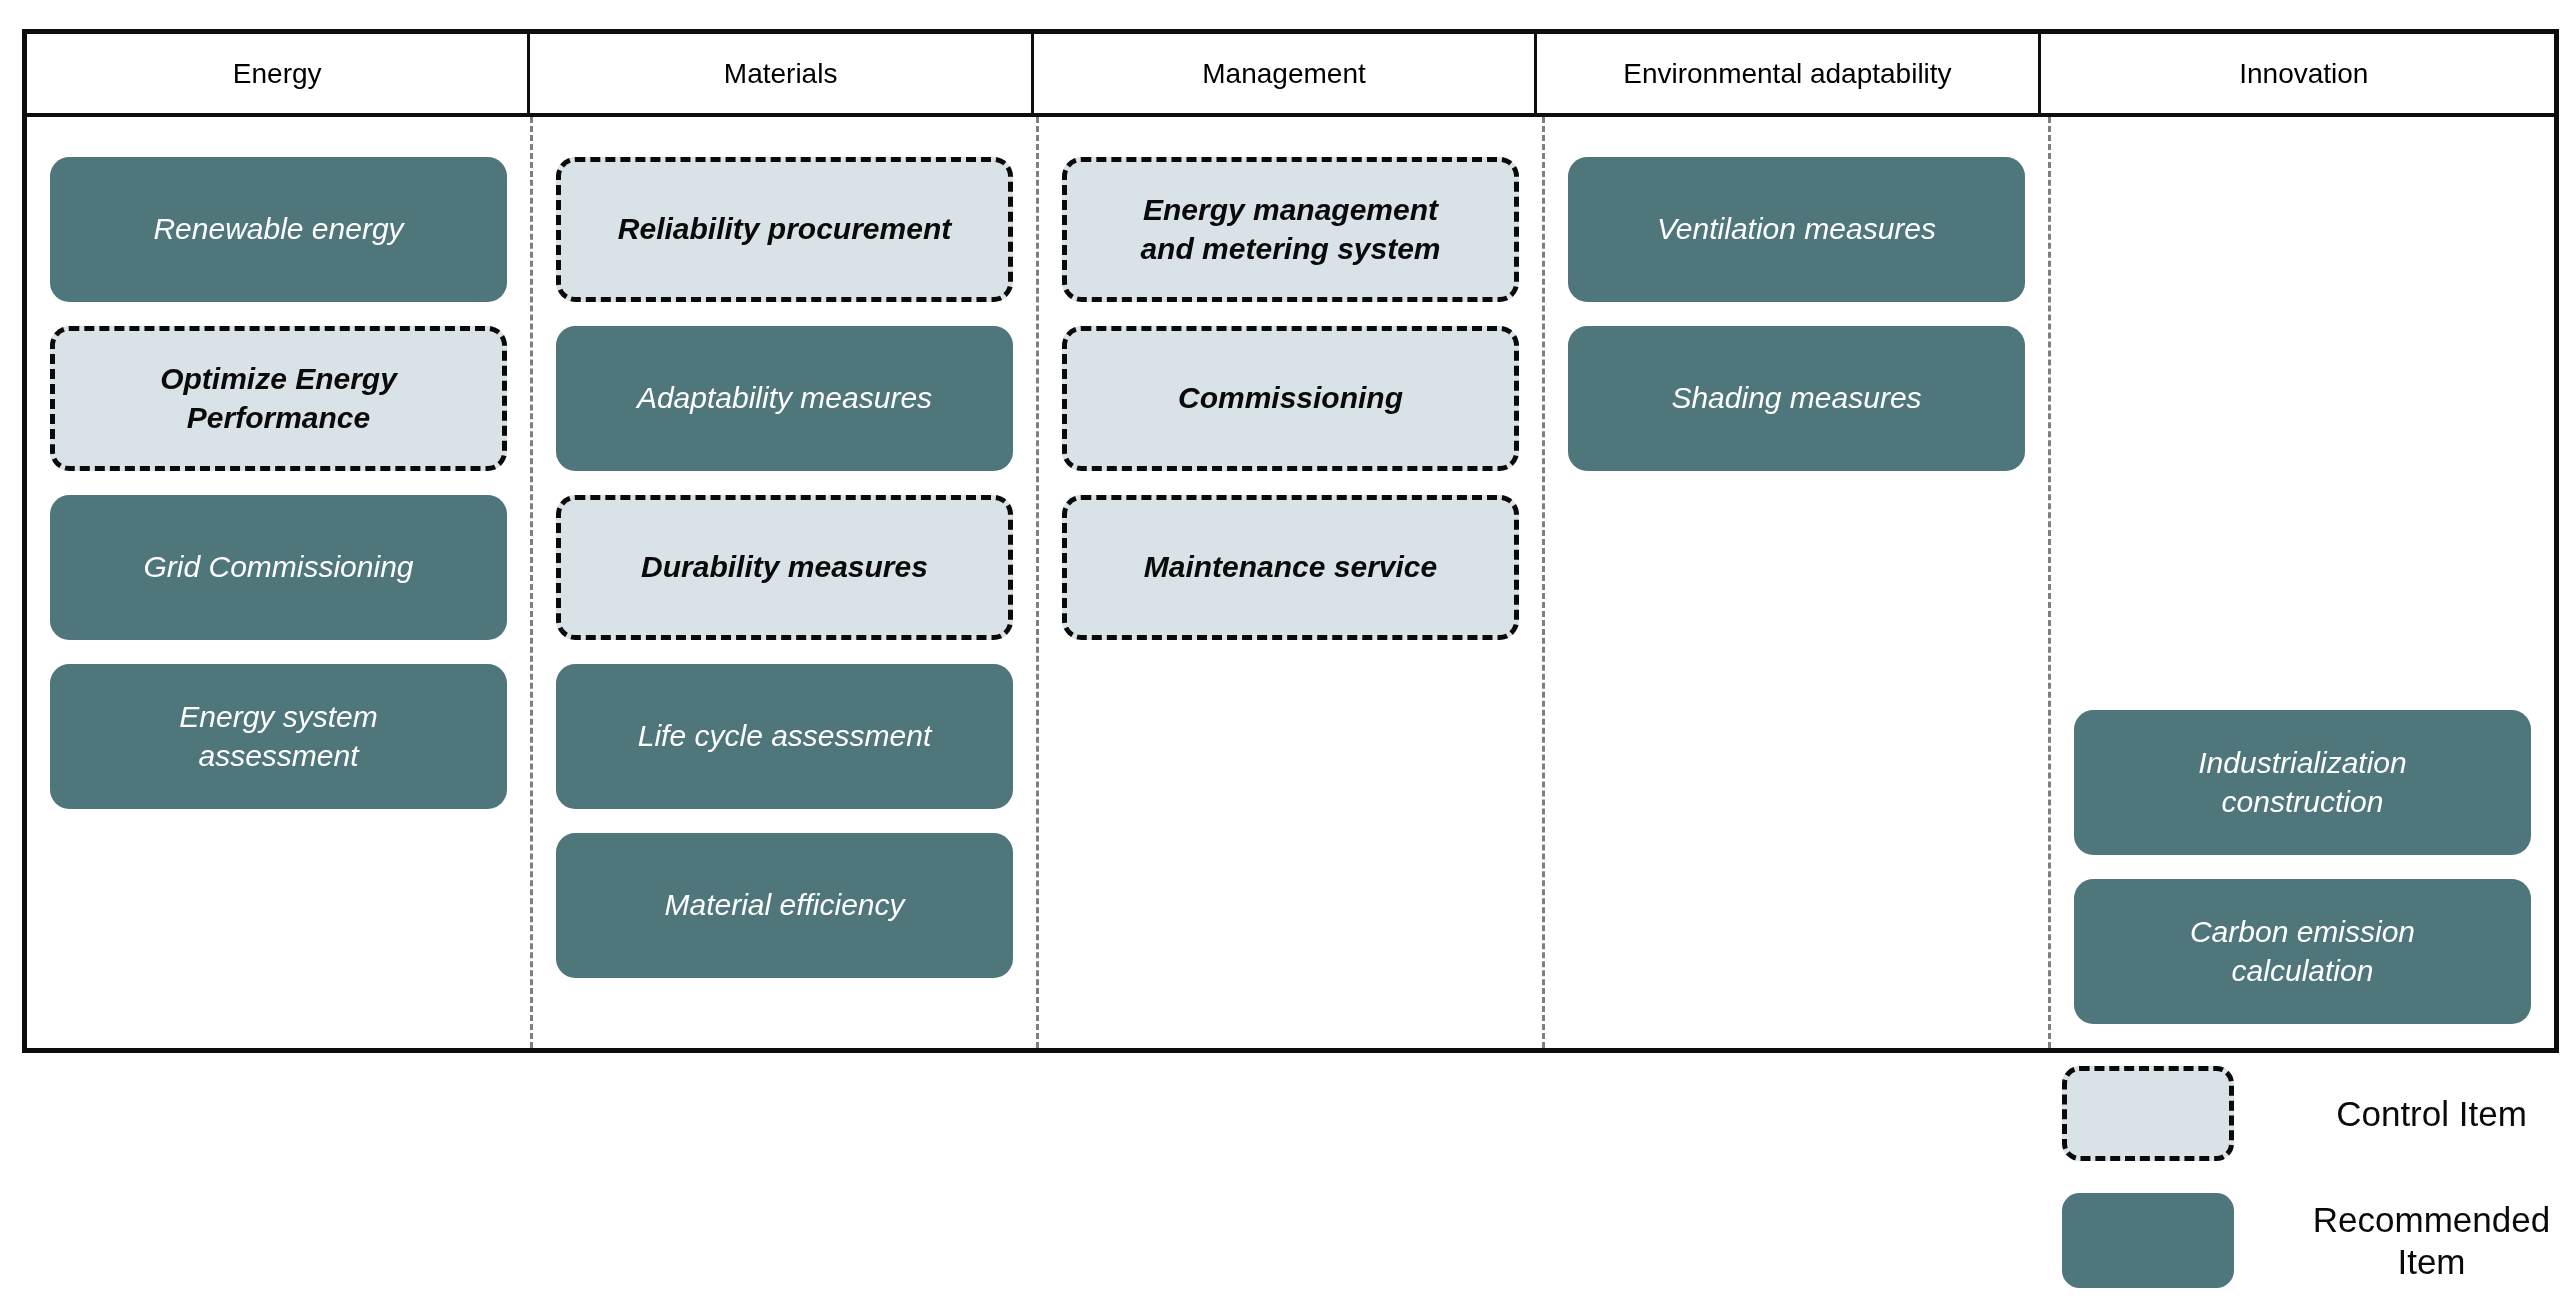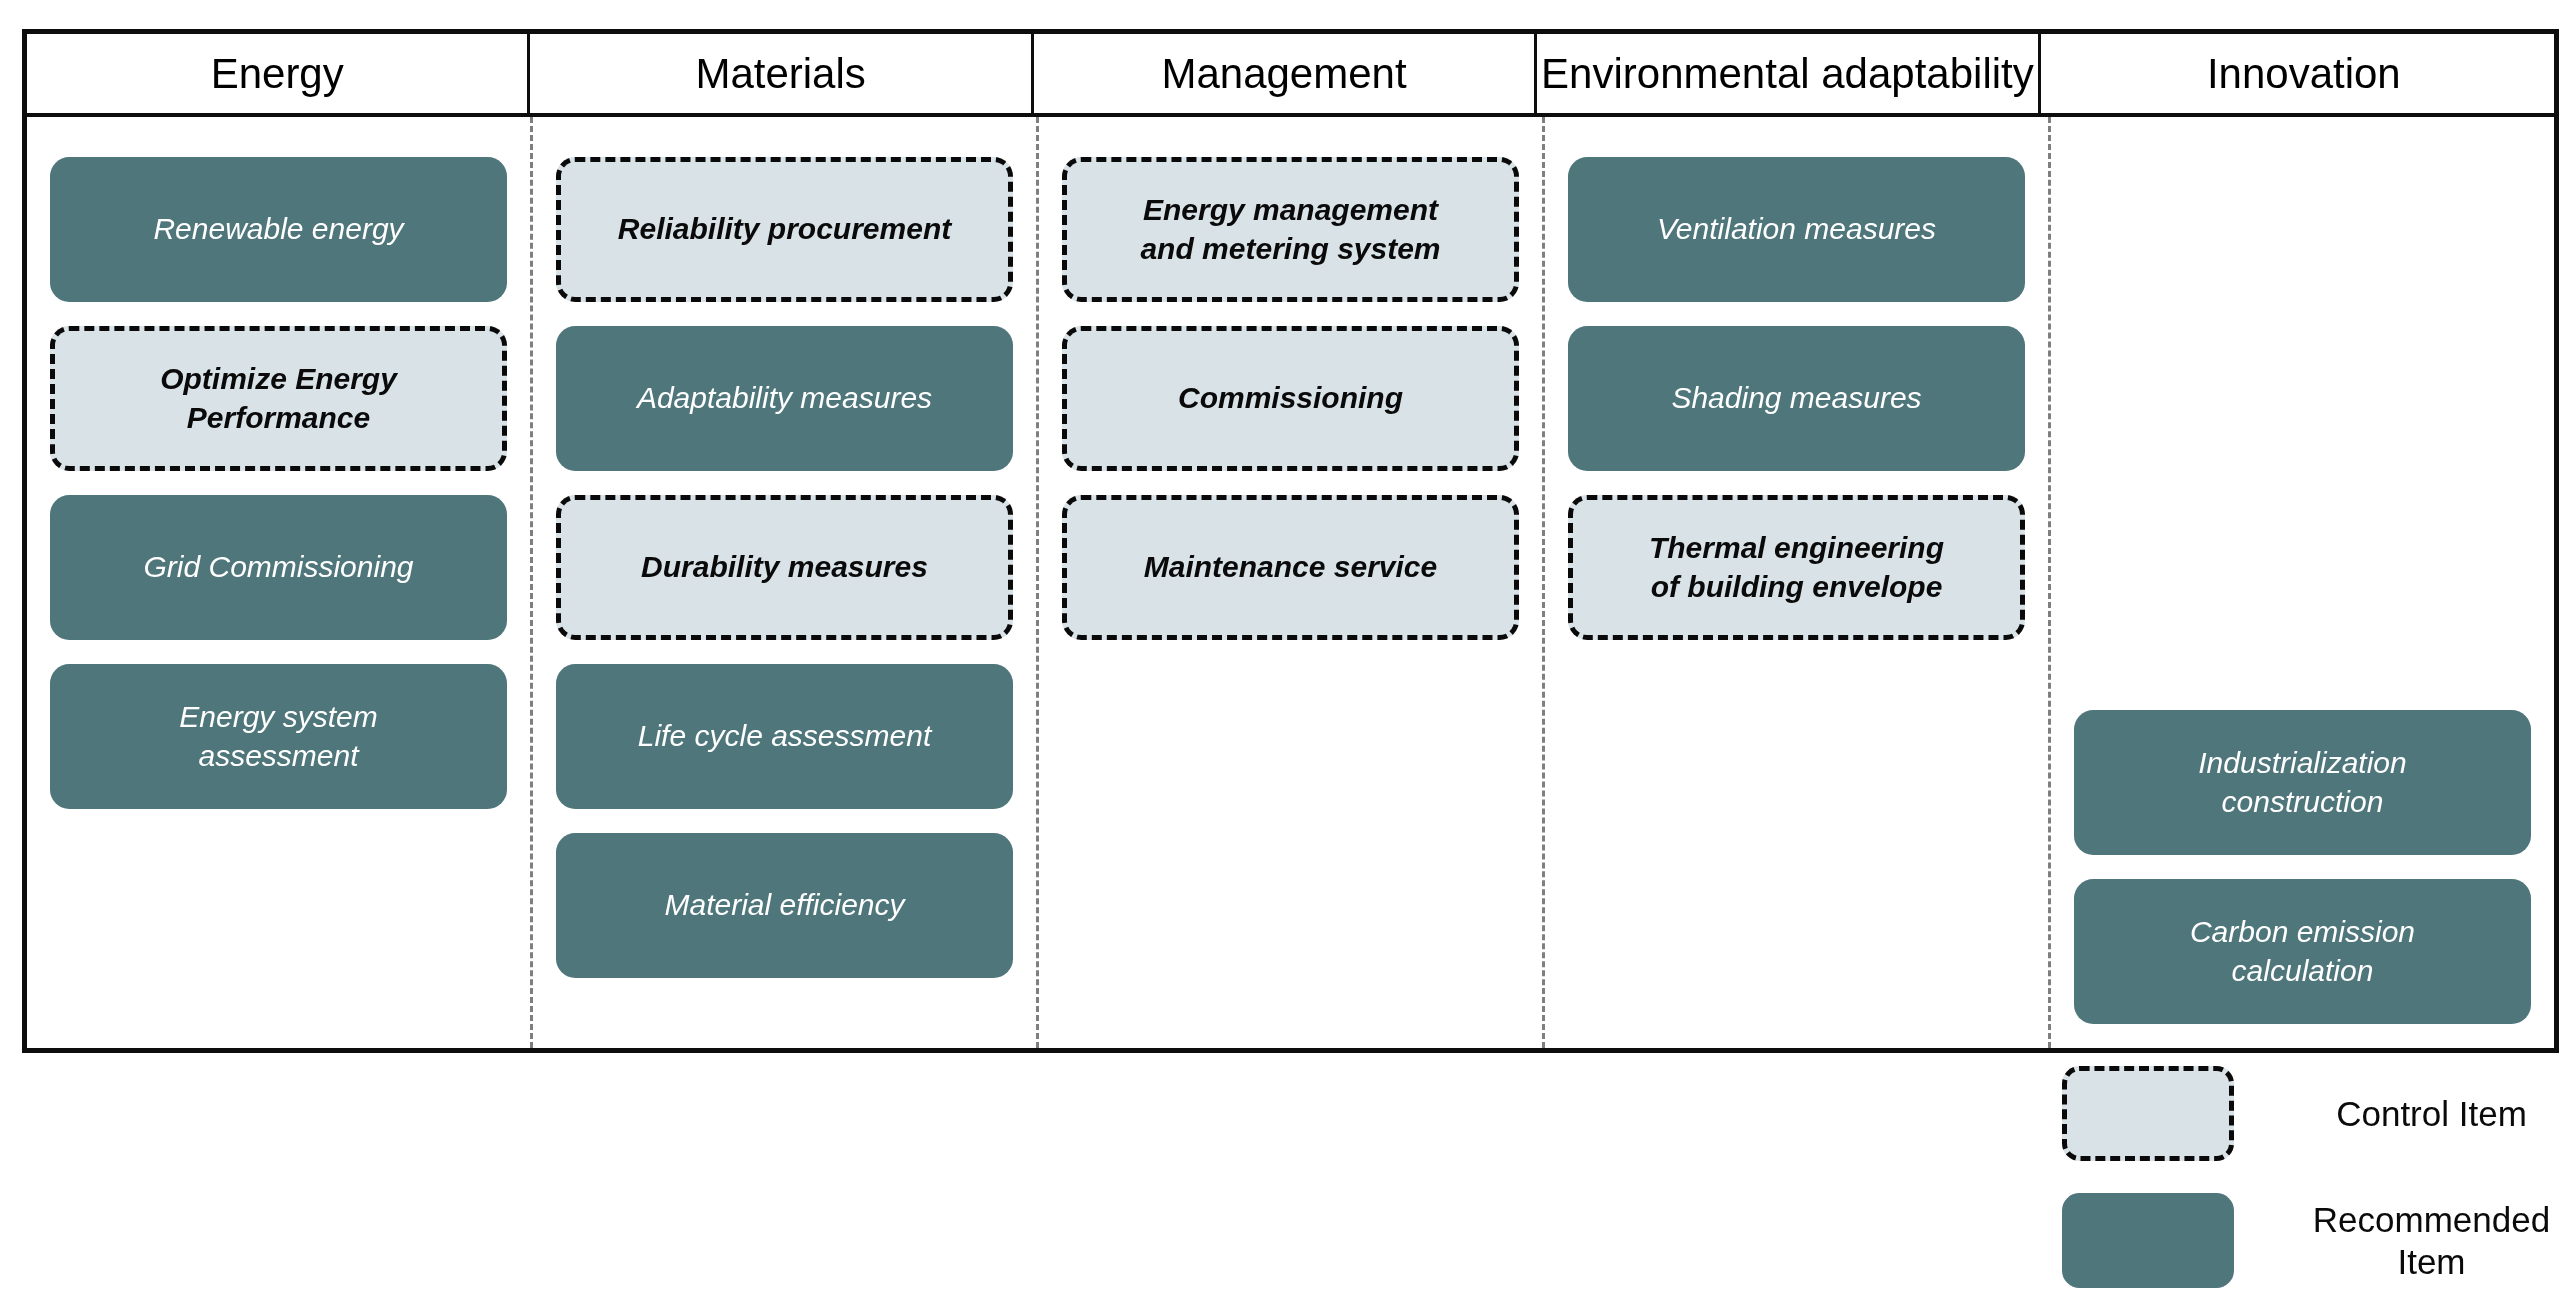--- a/index.html
+++ b/index.html
@@ -30,21 +30,21 @@
   .header-row {
     display: flex;
     height: 83px;
     border-bottom: 4.4px solid var(--line);
   }
   .header-cell {
     flex: 1 1 0;
     display: flex;
     align-items: center;
     justify-content: center;
-    font-size: 42px;
+    font-size: 28px;
     color: #000000;
     border-right: 3.5px solid var(--line);
   }
   .header-cell:last-child { border-right: none; margin-left: 13px; }
   .body-row {
     display: flex;
     flex: 1 1 auto;
     font-style: italic;
   }
   .body-col {
@@ -147,22 +147,20 @@
         </div>
         <div class="body-col">
           <div class="item-box control">Energy management
 and metering system</div>
           <div class="item-box control">Commissioning</div>
           <div class="item-box control">Maintenance service</div>
         </div>
         <div class="body-col">
           <div class="item-box recommended">Ventilation measures</div>
           <div class="item-box recommended">Shading measures</div>
-          <div class="item-box control">Thermal engineering
-of building envelope</div>
         </div>
         <div class="body-col">
           <div class="item-box recommended">Industrialization
 construction</div>
           <div class="item-box recommended">Carbon emission
 calculation</div>
         </div>
       </div>
   </div>
   <div class="legend" id="legend">

